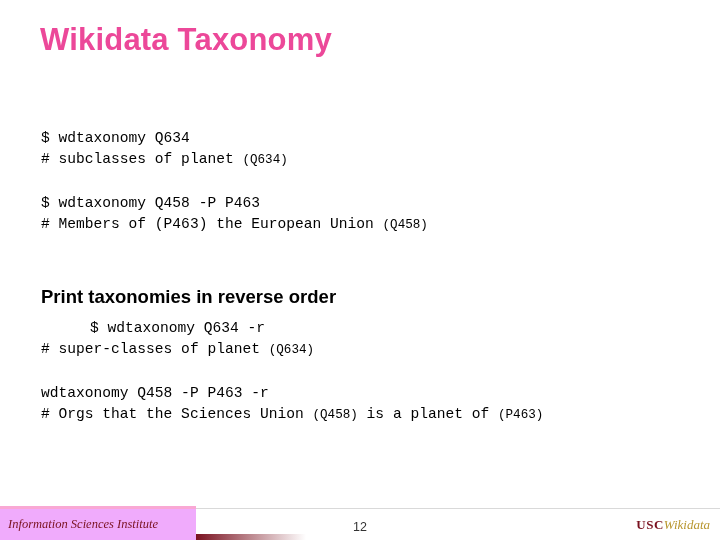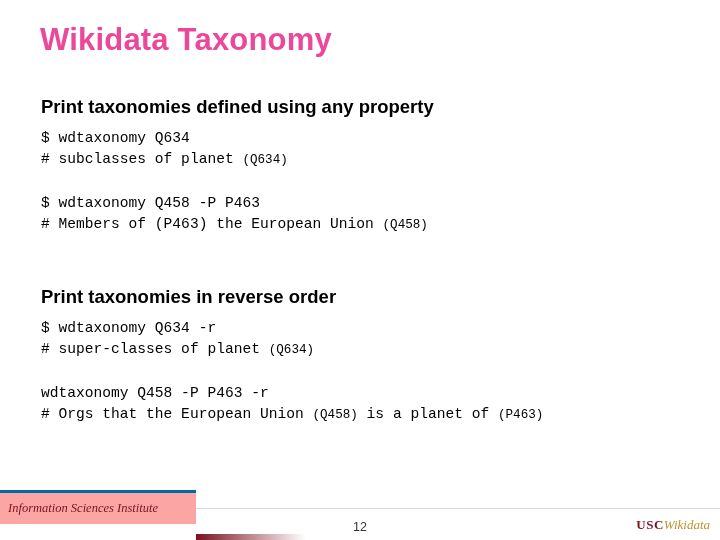--- a/index.html
+++ b/index.html
@@ -43,45 +43,45 @@
     position: absolute;
     left: 41px;
     font-family: "Liberation Mono", monospace;
     font-size: 14.6px;
     color: #000000;
     white-space: nowrap;
     line-height: 21px;
   }
   .cb1 { top: 128px; }
   .cb2 { top: 193px; }
-  .cb3 { top: 318px; }
+  .cb3 { top: 318px; text-align: center; }
   .cb4 { top: 383px; }
 
   .small {
     font-size: 12.6px;
   }
 
   
   .footer-bar {
     position: absolute;
     left: 0;
     right: 0;
     bottom: 0;
     height: 31px;
     background: #ffffff;
     border-top: 1px solid #d9d9d9;
   }
   .footer-left-block {
     position: absolute;
     left: 0;
-    bottom: 16px;
+    bottom: 0;
     width: 196px;
     height: 31px;
-    background: #fca5a5;
-    border-top: 3px solid #0369a1;
+    background: #f0abfc;
+    border-top: 3px solid #f9a8d4;
   }
   .isi-text {
     position: absolute;
     left: 8px;
     bottom: 8px;
     font-family: "Liberation Serif", serif;
     font-size: 12.5px;
     font-style: italic;
     color: #7a1220;
     white-space: nowrap;
@@ -121,42 +121,41 @@
     font-style: italic;
   }
 </style>
 </head>
 <body>
 
 <div class="slide">
 
   <div class="title">Wikidata Taxonomy</div>
 
-  <div class="section-head sec1">Print taxonomies defined using any property</div>
 
   <div class="codeblock cb1">
     <div>$ wdtaxonomy Q634</div>
     <div><span># subclasses of planet </span><span class="small">(Q634)</span></div>
   </div>
 
   <div class="codeblock cb2">
     <div>$ wdtaxonomy Q458 -P P463</div>
     <div><span># Members of (P463) the European Union </span><span class="small">(Q458)</span></div>
   </div>
 
   <div class="section-head sec2">Print taxonomies in reverse order</div>
 
   <div class="codeblock cb3">
     <div>$ wdtaxonomy Q634 -r</div>
     <div><span># super-classes of planet </span><span class="small">(Q634)</span></div>
   </div>
 
   <div class="codeblock cb4">
     <div>wdtaxonomy Q458 -P P463 -r</div>
-    <div><span># Orgs that the European Union </span><span class="small">(Q458)</span><span> is a planet of </span><span class="small">(P463)</span></div>
+    <div><span># Orgs that the Sciences Union </span><span class="small">(Q458)</span><span> is a planet of </span><span class="small">(P463)</span></div>
   </div>
 
   <div class="footer-bar"></div>
   <div class="footer-left-block">
     <div class="isi-text">Information Sciences Institute</div>
   </div>
   <div class="footer-grad"></div>
   <div class="page-number">12</div>
   <div class="usc-logo">
     <span class="usc-main">USC</span><span class="usc-sub">Wikidata</span>

